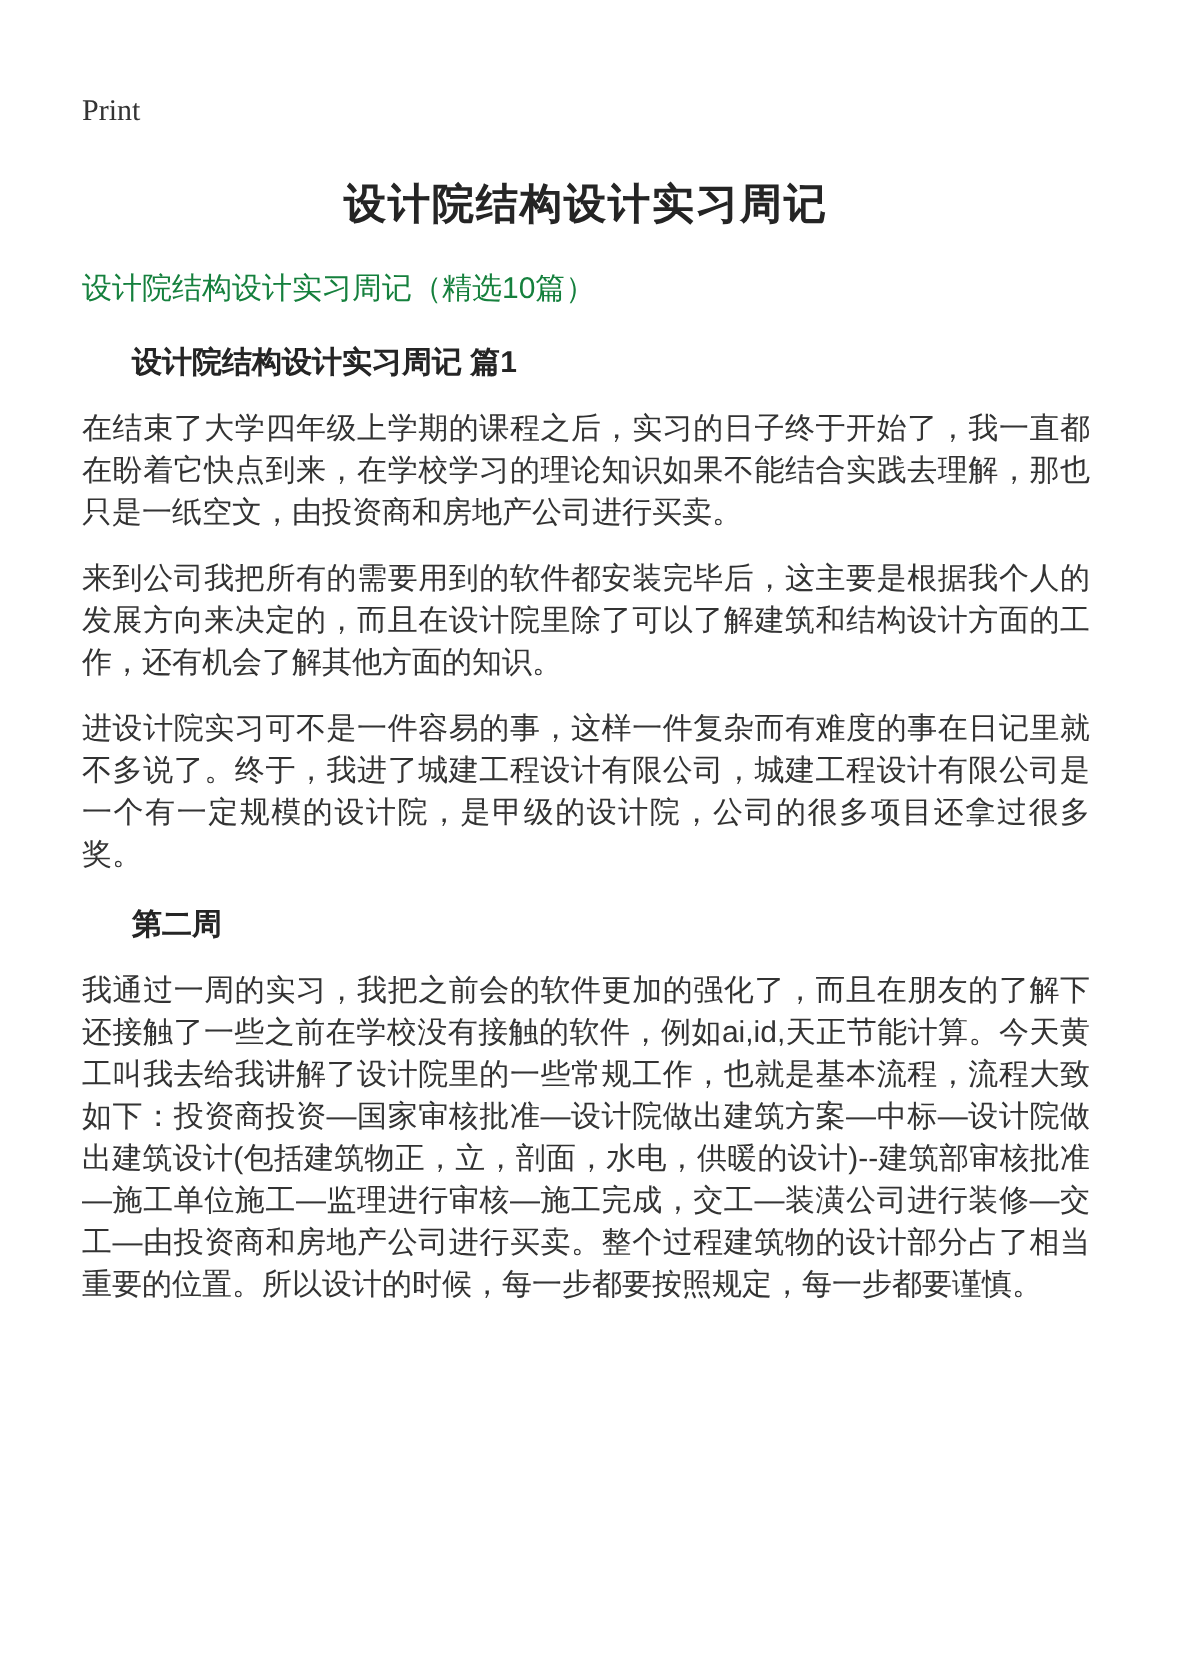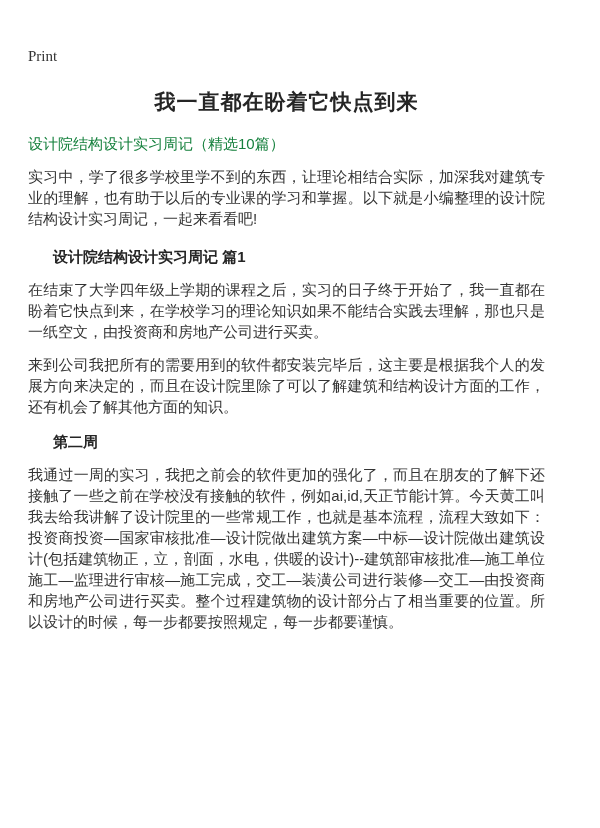--- a/index.html
+++ b/index.html
@@ -9,21 +9,21 @@
   body {
     width: 600px;
     height: 828px;
     font-family: "Liberation Sans", "DejaVu Sans", sans-serif;
     overflow: hidden;
   }
   .page {
     width: 600px;
     height: 828px;
     background: #ffffff;
-    padding: 48px 55px 20px 28px;
+    padding: 48px 55px 20px 41px;
     color: #2f2f2f;
   }
   .print-link {
     font-family: "Liberation Serif", "DejaVu Serif", serif;
     font-size: 15px;
     color: #333333;
     cursor: pointer;
   }
   .doc-title {
     margin-top: 23px;
@@ -55,33 +55,33 @@
   }
   .heading.article { margin-top: 17px; }
 </style>
 </head>
 <body>
 
 <div class="page">
 
   <div class="print-link">Print</div>
 
-  <h1 class="doc-title">我一直都在盼着它快点到来</h1>
+  <h1 class="doc-title">设计院结构设计实习周记</h1>
 
   <div class="doc-subtitle">设计院结构设计实习周记（精选10篇）</div>
 
-  <p class="para">实习中，学了很多学校里学不到的东西，让理论相结合实际，加深我对建筑专业的理解，也有助于以后的专业课的学习和掌握。以下就是小编整理的设计院结构设计实习周记，一起来看看吧!</p>
 
   <h2 class="heading article">设计院结构设计实习周记 篇1</h2>
 
 
   <p class="para">在结束了大学四年级上学期的课程之后，实习的日子终于开始了，我一直都在盼着它快点到来，在学校学习的理论知识如果不能结合实践去理解，那也只是一纸空文，由投资商和房地产公司进行买卖。</p>
 
 
   <p class="para">来到公司我把所有的需要用到的软件都安装完毕后，这主要是根据我个人的发展方向来决定的，而且在设计院里除了可以了解建筑和结构设计方面的工作，还有机会了解其他方面的知识。</p>
 
+  <p class="para">进设计院实习可不是一件容易的事，这样一件复杂而有难度的事在日记里就不多说了。终于，我进了城建工程设计有限公司，城建工程设计有限公司是一个有一定规模的设计院，是甲级的设计院，公司的很多项目还拿过很多奖。</p>
 
 
   <h3 class="heading">第二周</h3>
 
   <p class="para">我通过一周的实习，我把之前会的软件更加的强化了，而且在朋友的了解下还接触了一些之前在学校没有接触的软件，例如ai,id,天正节能计算。今天黄工叫我去给我讲解了设计院里的一些常规工作，也就是基本流程，流程大致如下：投资商投资—国家审核批准—设计院做出建筑方案—中标—设计院做出建筑设计(包括建筑物正，立，剖面，水电，供暖的设计)--建筑部审核批准—施工单位施工—监理进行审核—施工完成，交工—装潢公司进行装修—交工—由投资商和房地产公司进行买卖。整个过程建筑物的设计部分占了相当重要的位置。所以设计的时候，每一步都要按照规定，每一步都要谨慎。</p>
 
 </div>
 
 </body></html>

